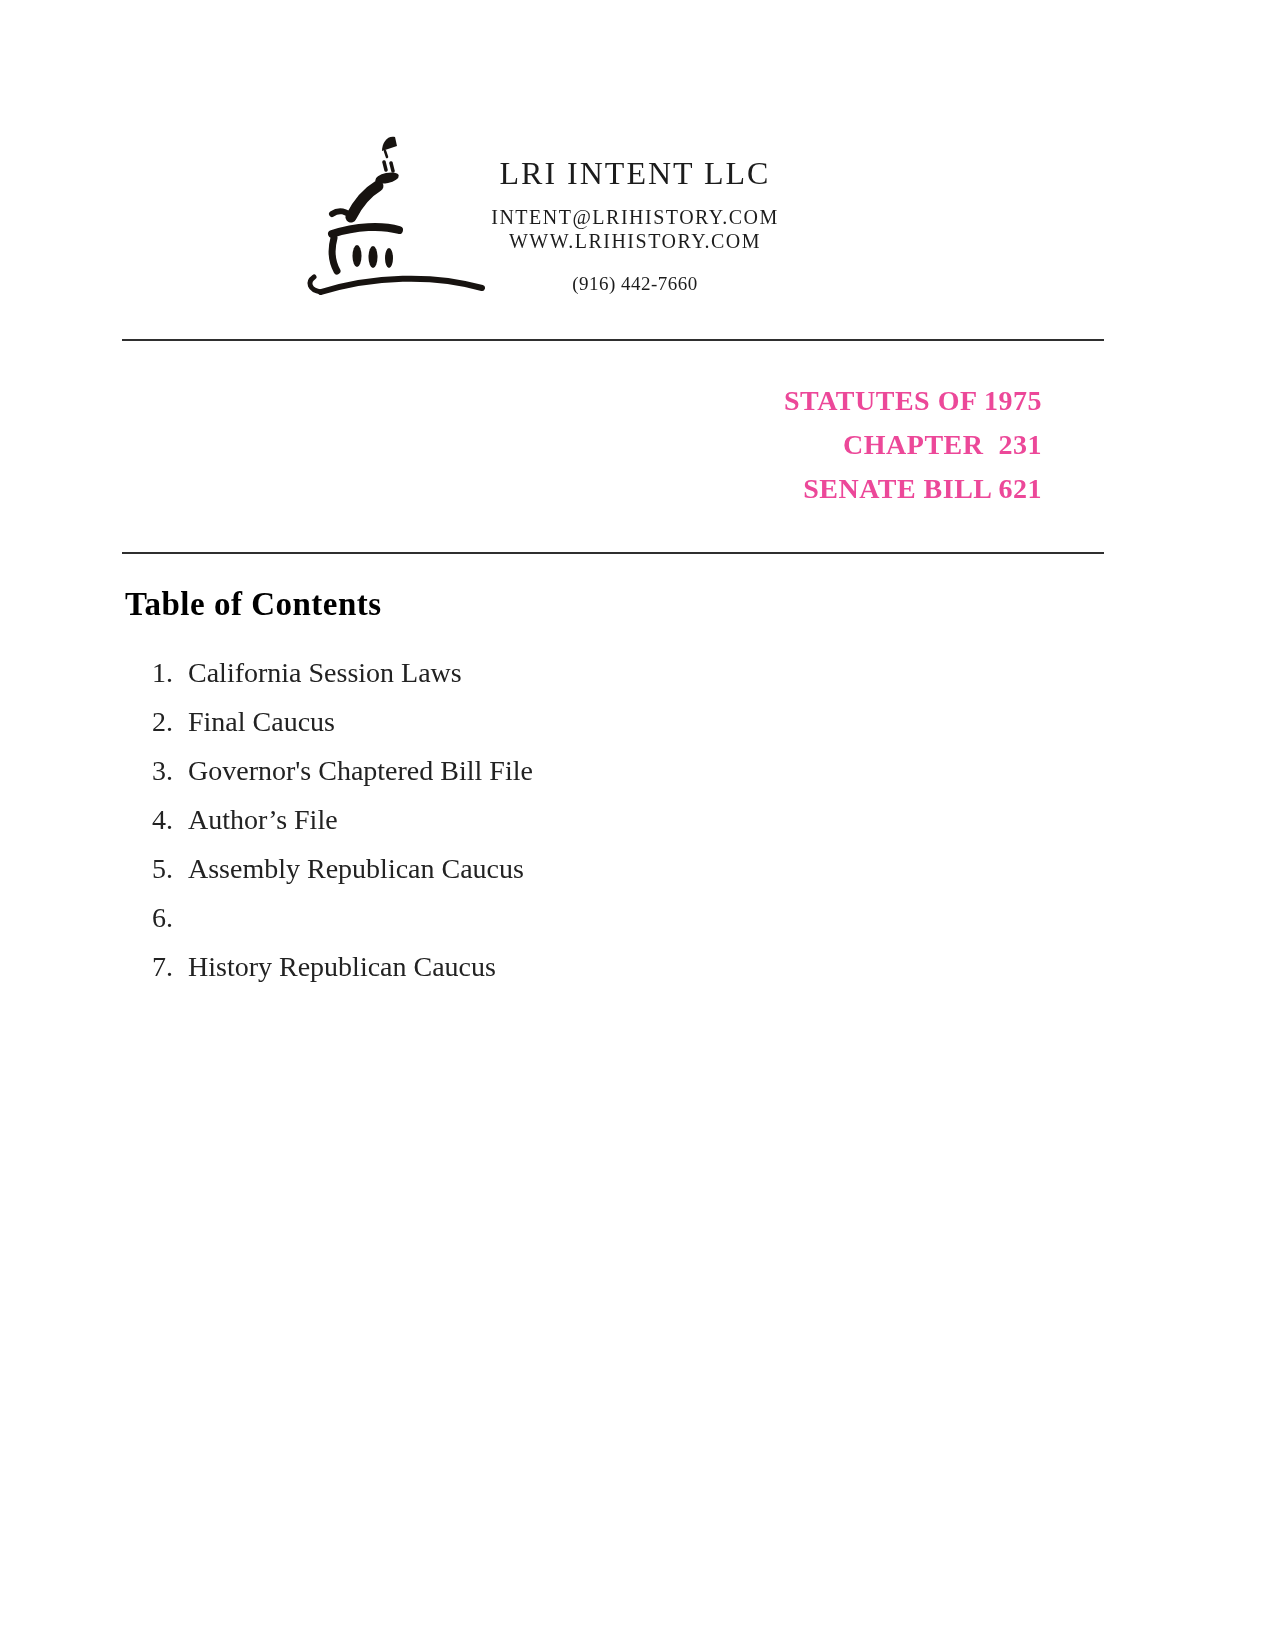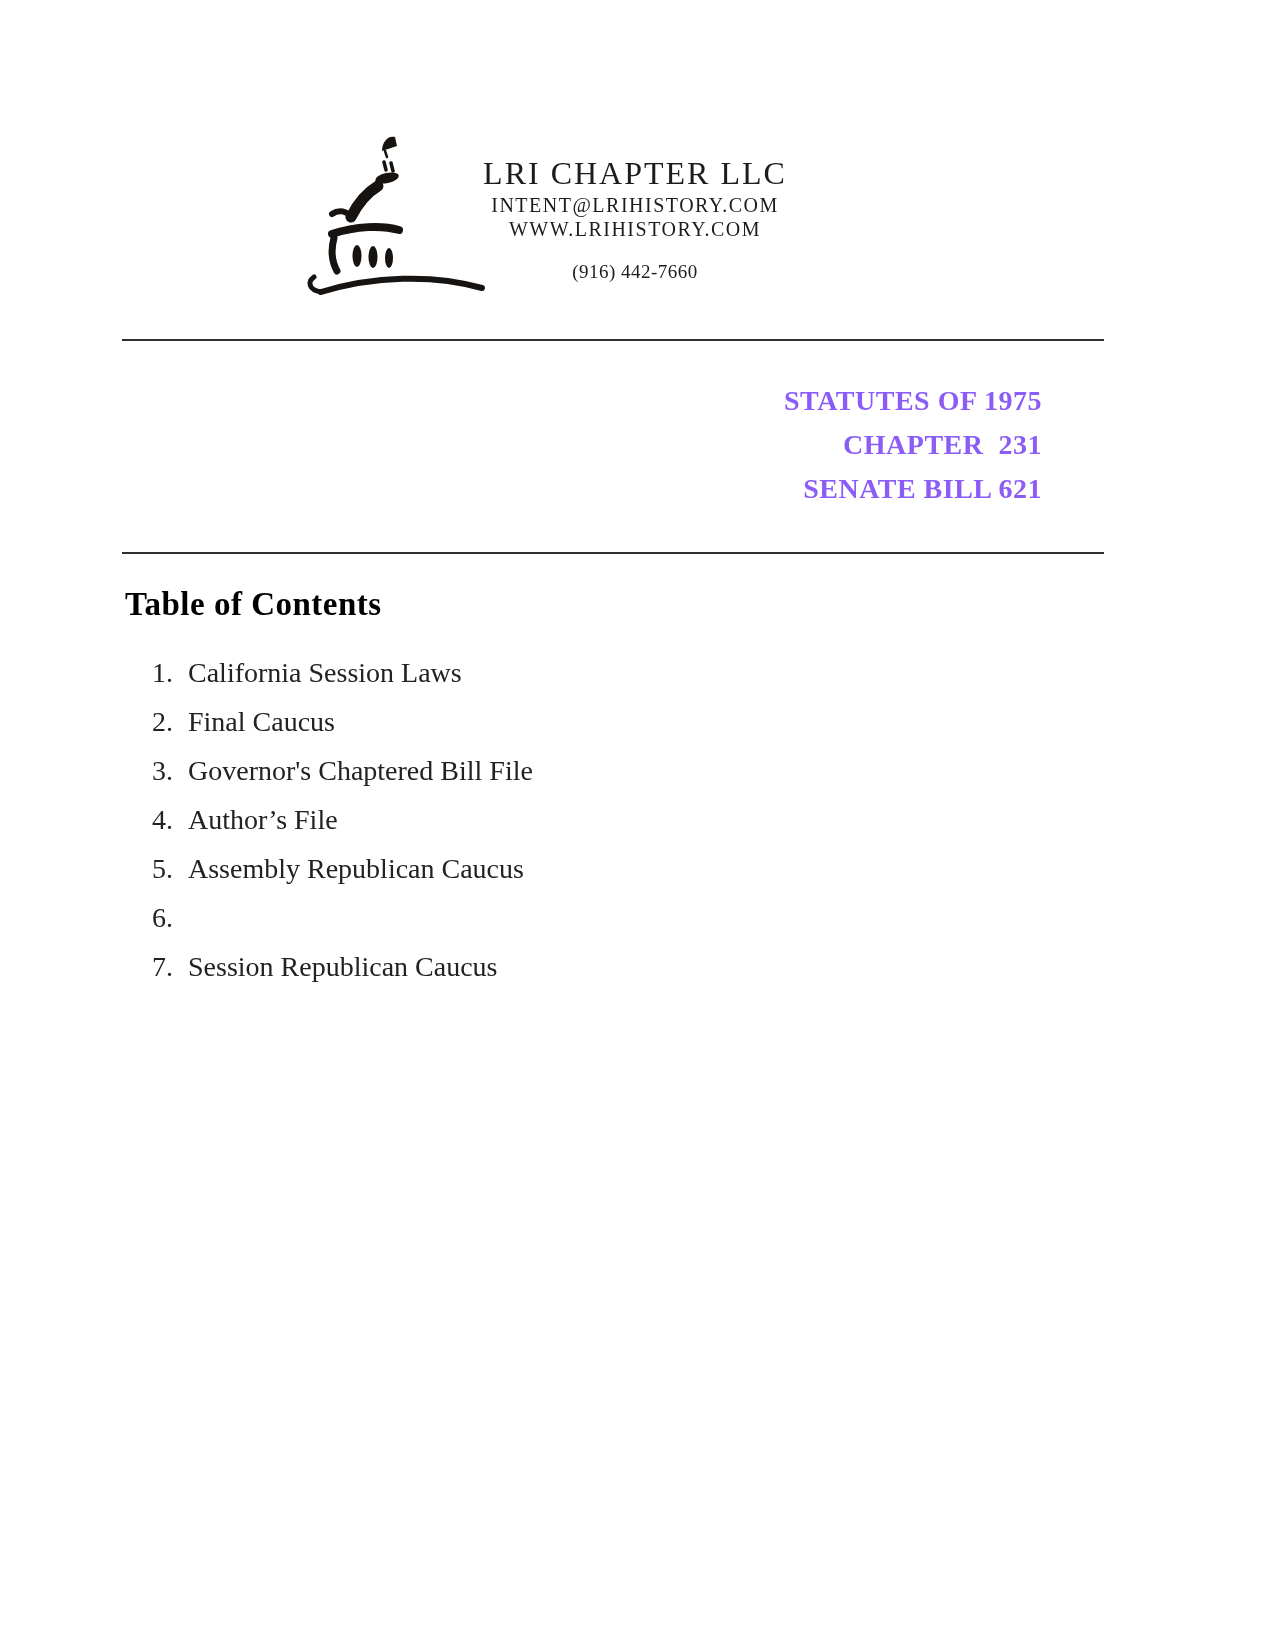--- a/index.html
+++ b/index.html
@@ -34,20 +34,21 @@
     text-align: center;
     color: #1c1c1c;
   }
   .company-name {
     font-size: 32px;
     letter-spacing: 2px;
     line-height: 40px;
     white-space: nowrap;
   }
   .contact-email {
+    margin-top: 12px;
     font-size: 20px;
     letter-spacing: 1.5px;
     line-height: 24px;
     white-space: nowrap;
   }
   .contact-website {
     font-size: 20px;
     letter-spacing: 1.5px;
     line-height: 24px;
     white-space: nowrap;
@@ -74,21 +75,21 @@
   
   .ref-block {
     position: absolute;
     top: 379px;
     right: 234px;
     text-align: right;
     font-weight: bold;
     font-size: 28px;
     line-height: 44px;
     letter-spacing: 0.5px;
-    color: #8b5cf6;
+    color: #ec4899;
   }
   .ref-line { white-space: pre; }
 
   
   .toc-title {
     position: absolute;
     left: 125px;
     top: 586px;
     font-size: 33px;
     font-weight: bold;
@@ -138,21 +139,21 @@
 
     <ellipse cx="59" cy="126" rx="4.5" ry="11" fill="#171310" stroke="none"></ellipse>
     <ellipse cx="75" cy="127" rx="4.5" ry="11" fill="#171310" stroke="none"></ellipse>
     <ellipse cx="91" cy="128" rx="4" ry="10" fill="#171310" stroke="none"></ellipse>
 
     <path d="M16,147 C9,152 11,160 23,162" stroke-width="5"></path>
     <path d="M23,162 C75,146 135,144 184,158" stroke-width="6"></path>
   </svg>
 
   <div class="contact">
-    <div class="company-name">LRI CHAPTER LLC</div>
+    <div class="company-name">LRI INTENT LLC</div>
     <div class="contact-email">INTENT@LRIHISTORY.COM</div>
     <div class="contact-website">WWW.LRIHISTORY.COM</div>
     <div class="contact-phone">(916) 442-7660</div>
   </div>
 
   <div class="rule rule-top"></div>
 
   <div class="ref-block">
     <div class="ref-line">STATUTES OF 1975</div>
     <div class="ref-line">CHAPTER  231</div>
@@ -182,17 +183,17 @@
     </div>
     <div class="toc-item">
       <span class="toc-num">5.</span>
       <span class="toc-label">Assembly Republican Caucus</span>
     </div>
     <div class="toc-item">
       <span class="toc-num">6.</span>
     </div>
     <div class="toc-item">
       <span class="toc-num">7.</span>
-      <span class="toc-label">Session Republican Caucus</span>
+      <span class="toc-label">History Republican Caucus</span>
     </div>
   </div>
 
 </div>
 
 </body></html>

